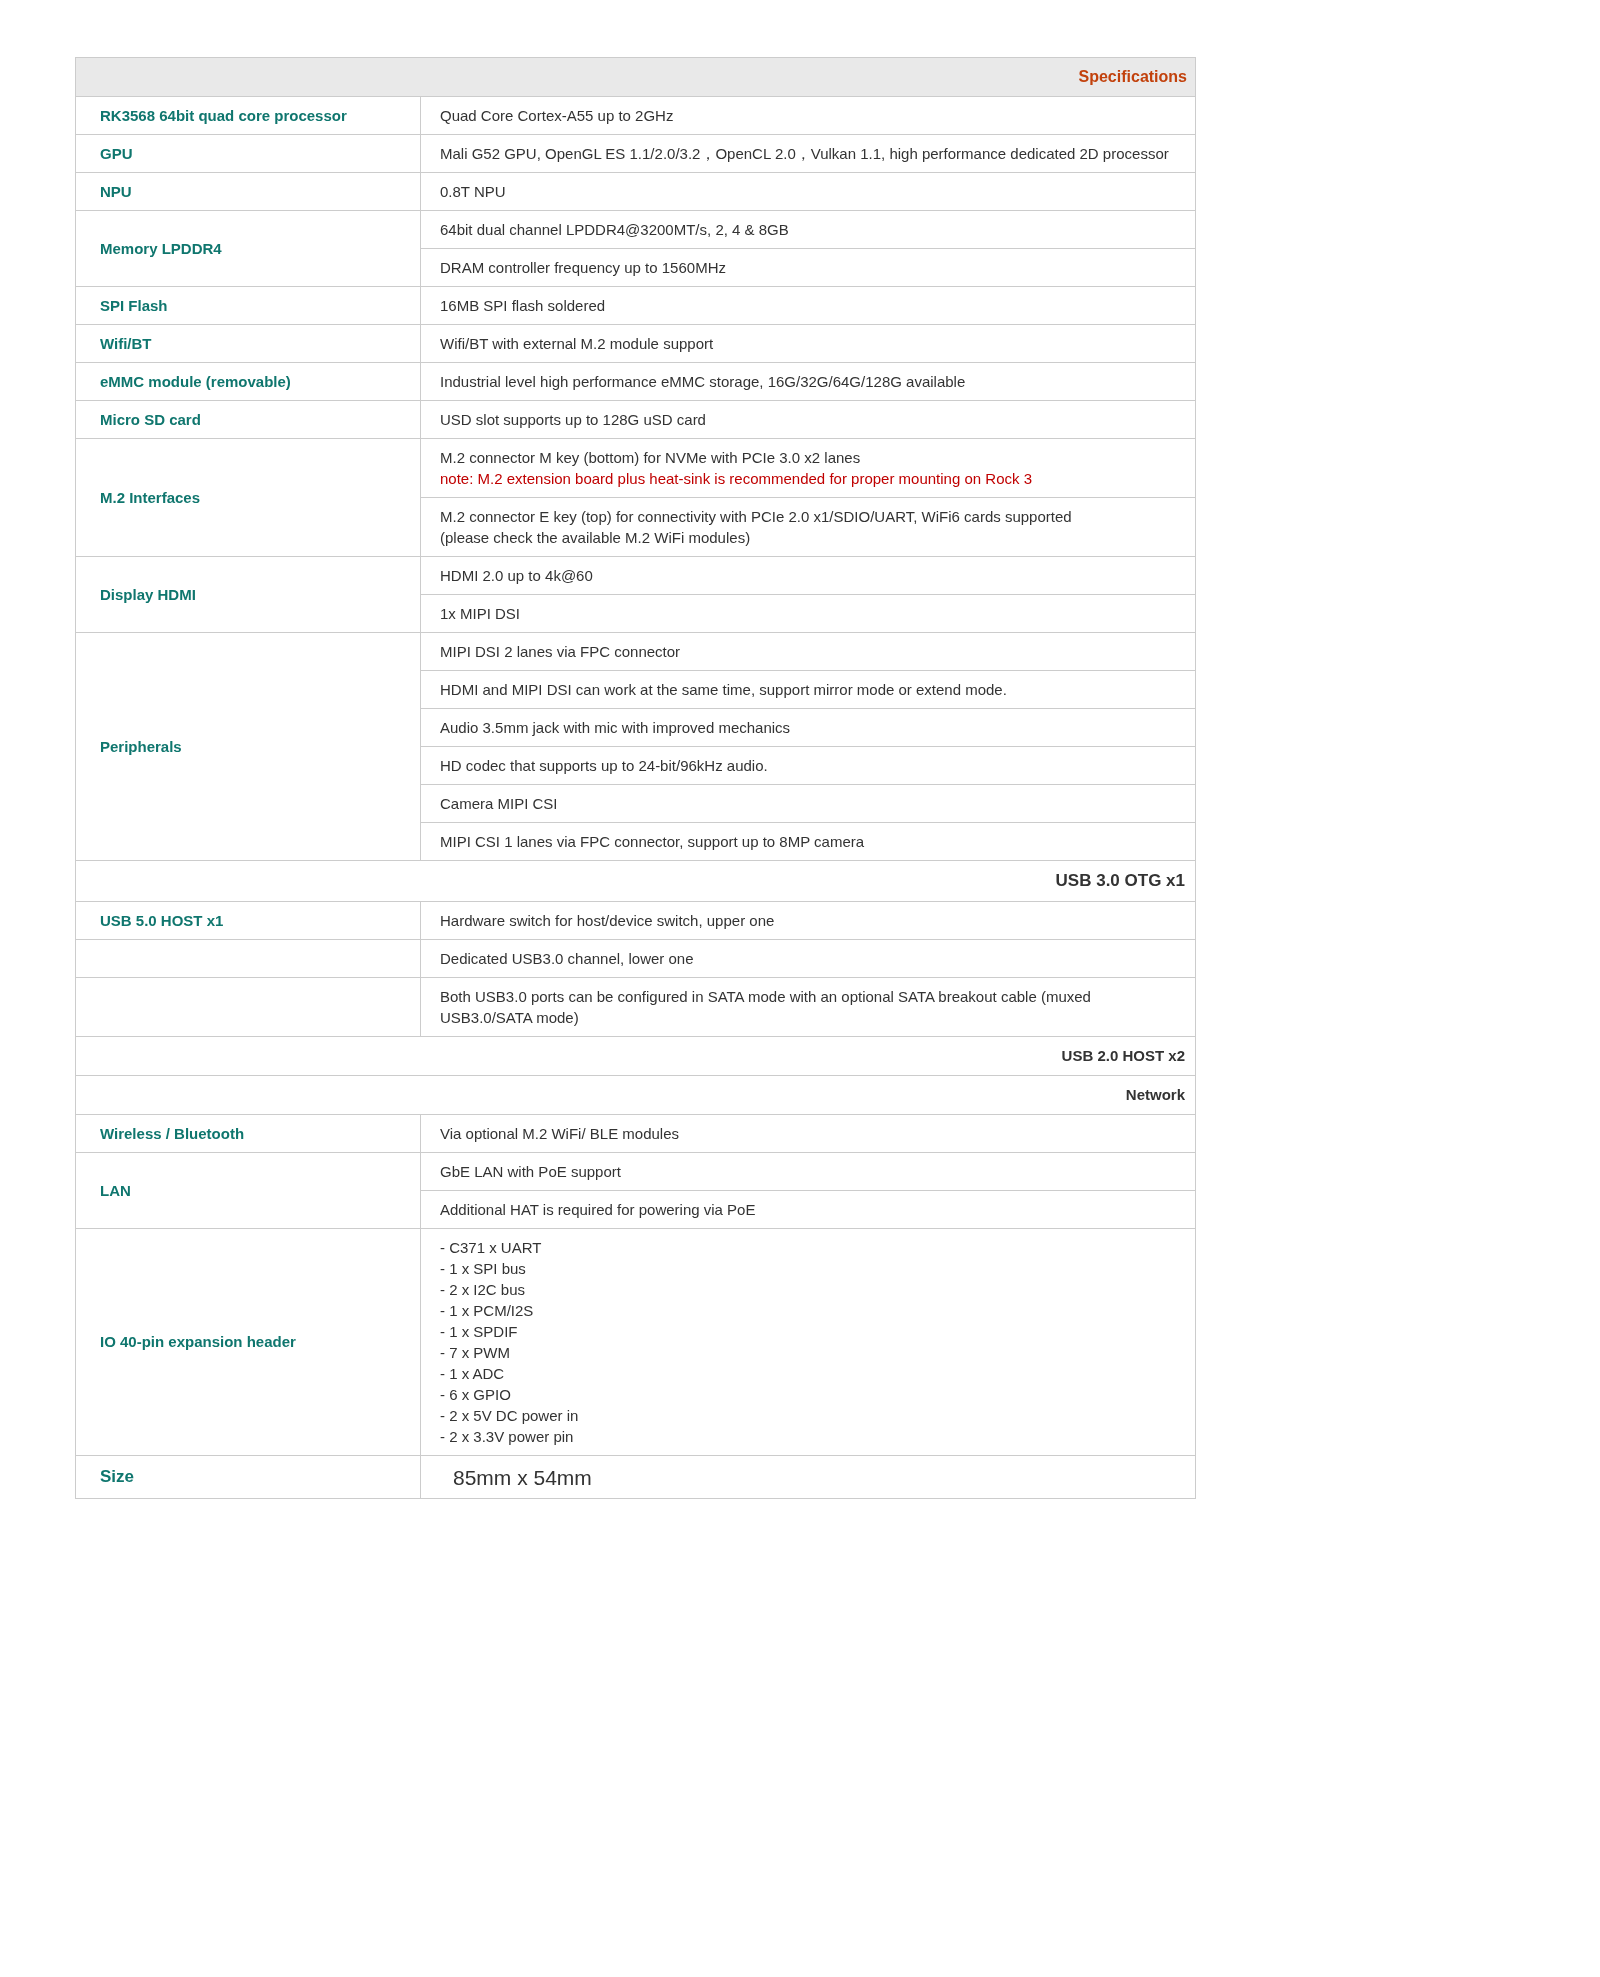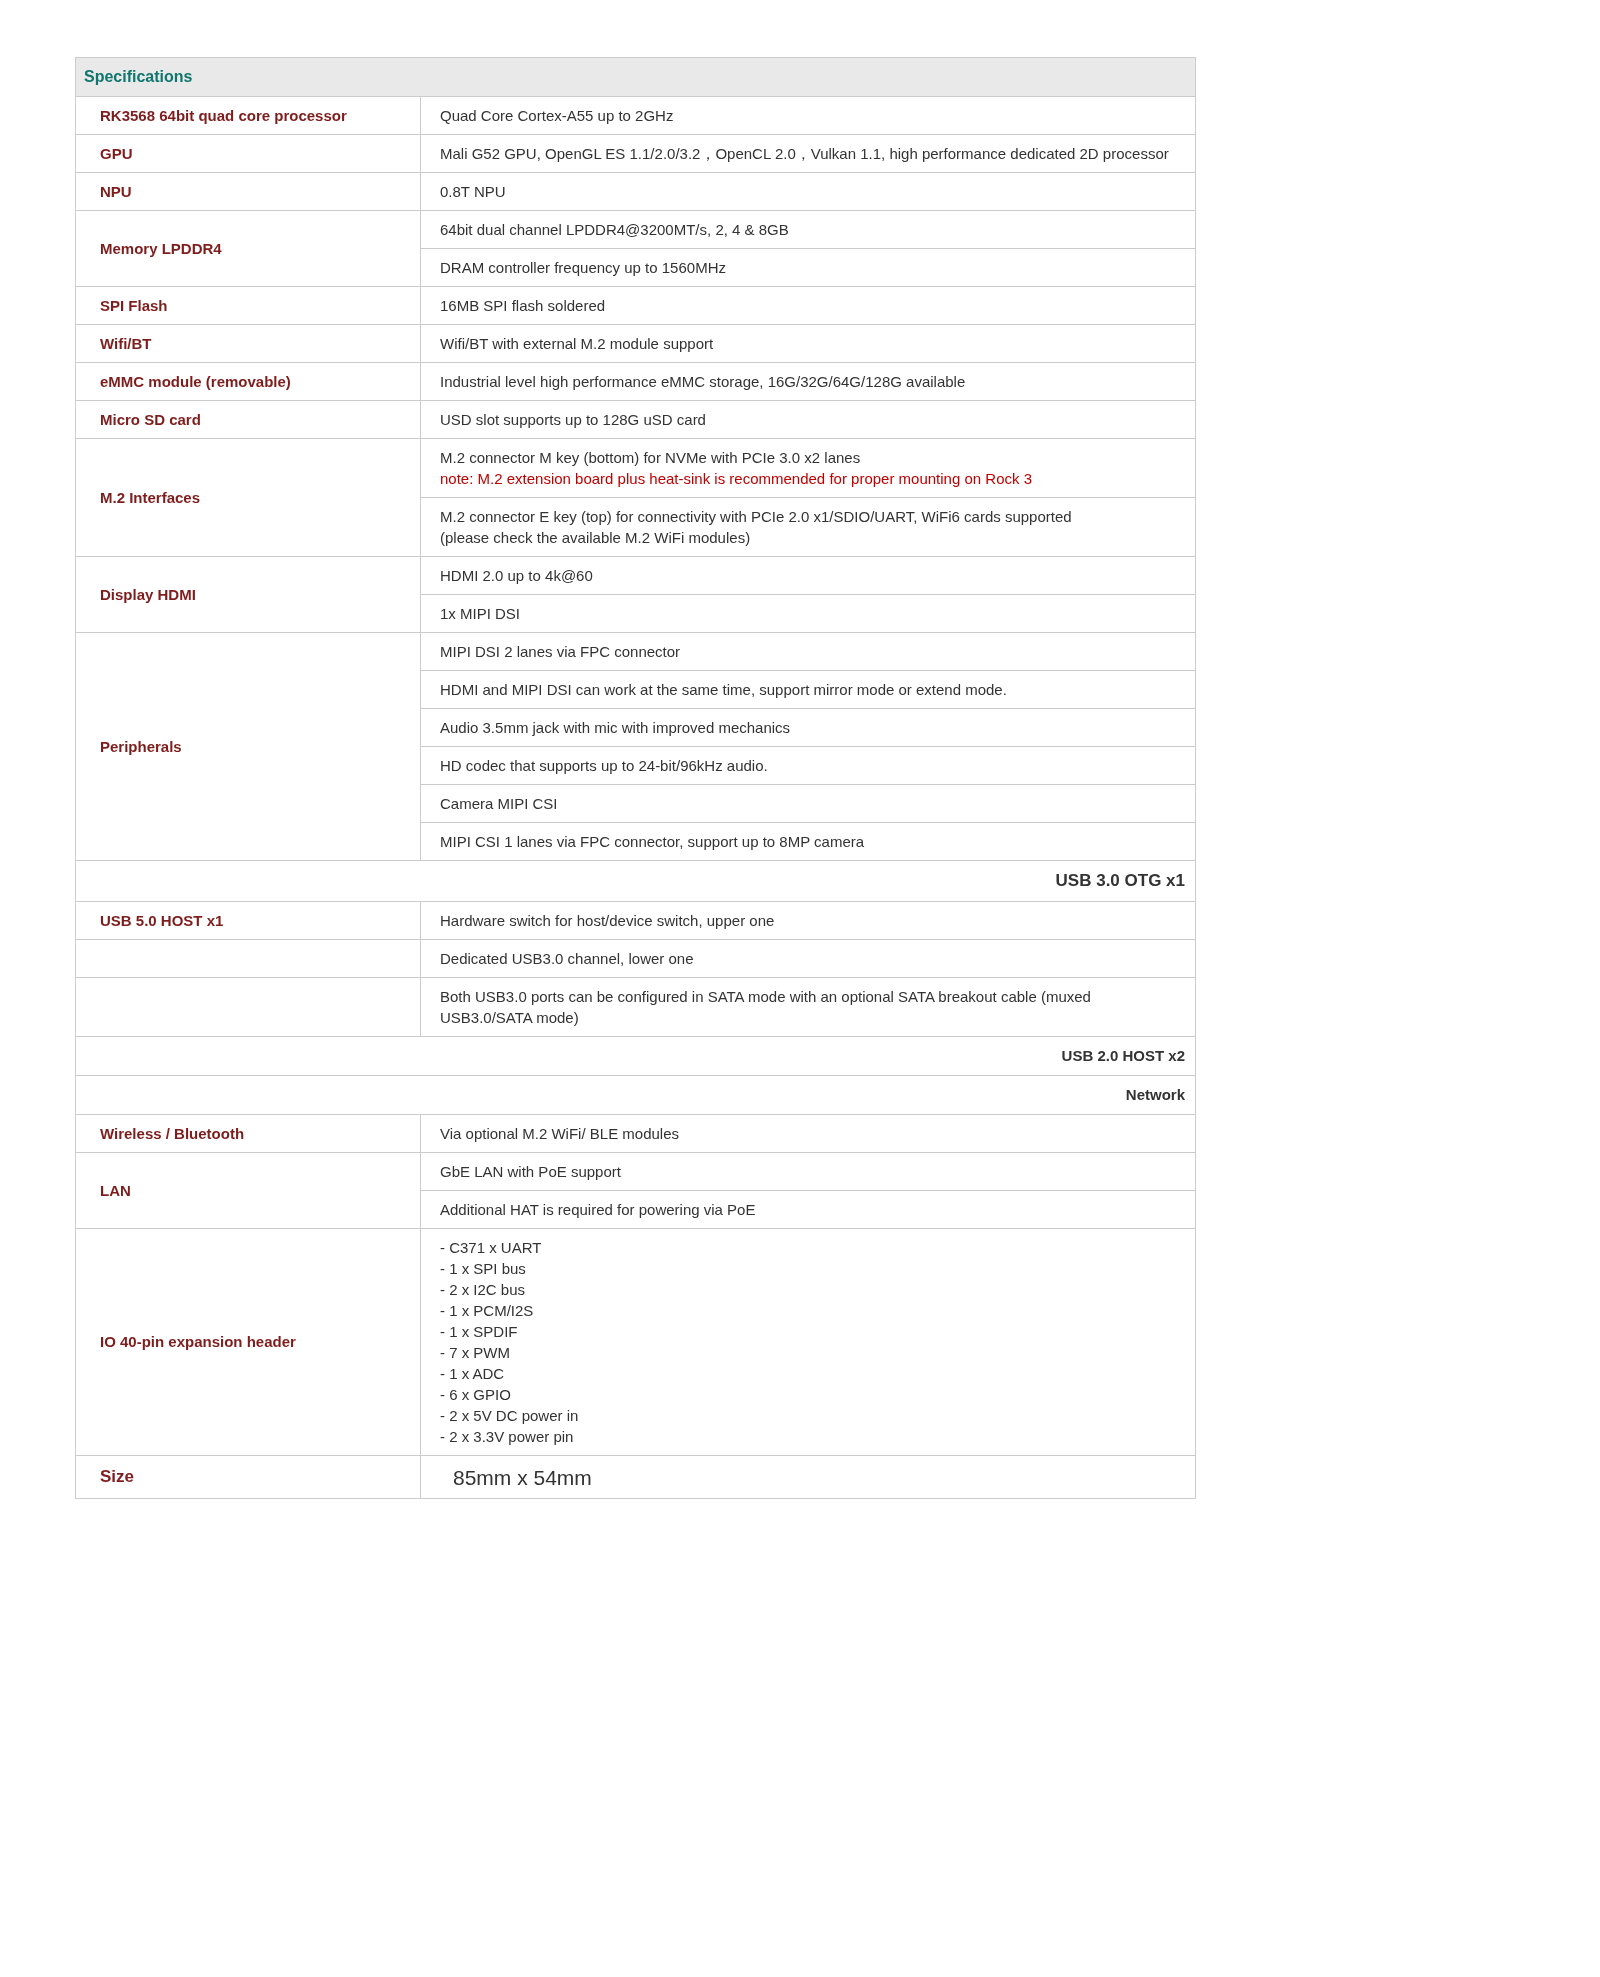--- a/index.html
+++ b/index.html
@@ -23,30 +23,30 @@
   }
   table.specs th,
   table.specs td {
     border: 1px solid #cccccc;
     box-sizing: border-box;
   }
   th.title {
     background: #e9e9e9;
     font-size: 16px;
     font-weight: bold;
-    text-align: left;
-    color: #0f766e;
+    text-align: right;
+    color: #c2410c;
     padding: 10px 8px;
   }
   td.label {
     font-weight: bold;
     font-size: 15px;
     padding: 8px 10px 8px 24px;
     vertical-align: middle;
-    color: #7f1d1d;
+    color: #0f766e;
     line-height: 20px;
   }
   td.value {
     font-size: 15px;
     padding: 8px 16px 8px 19px;
     vertical-align: middle;
     color: #333333;
   }
   td.value div.line,
   td.value div.note {

